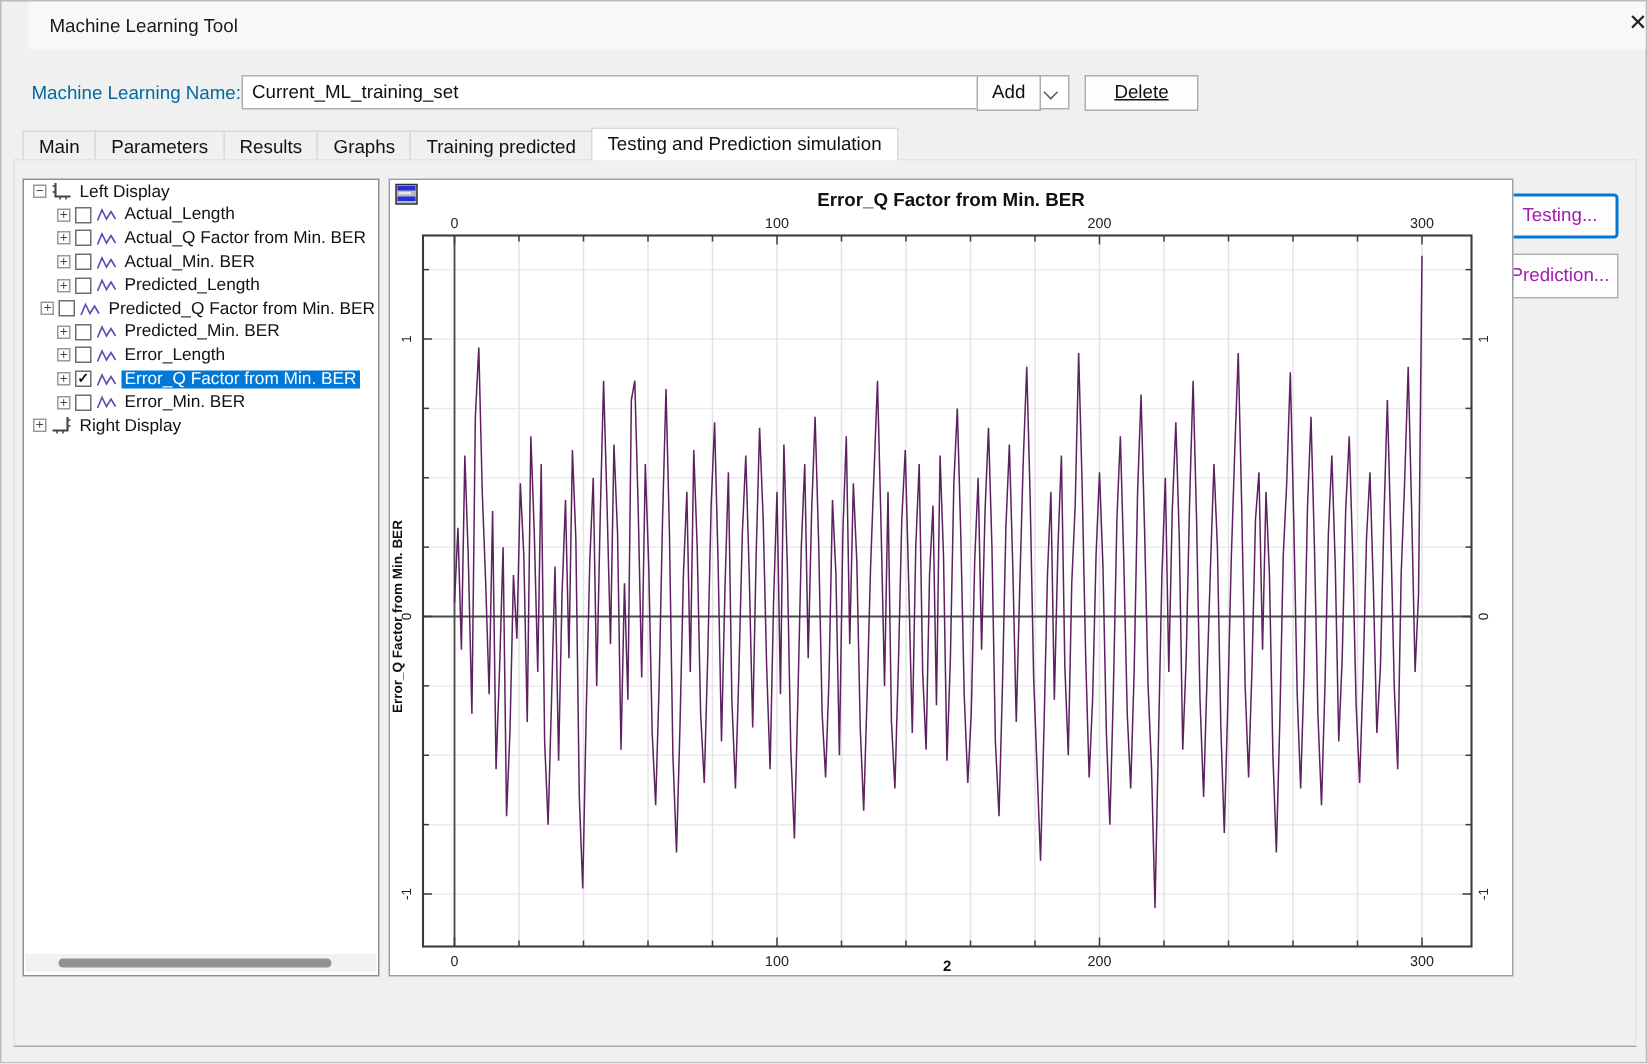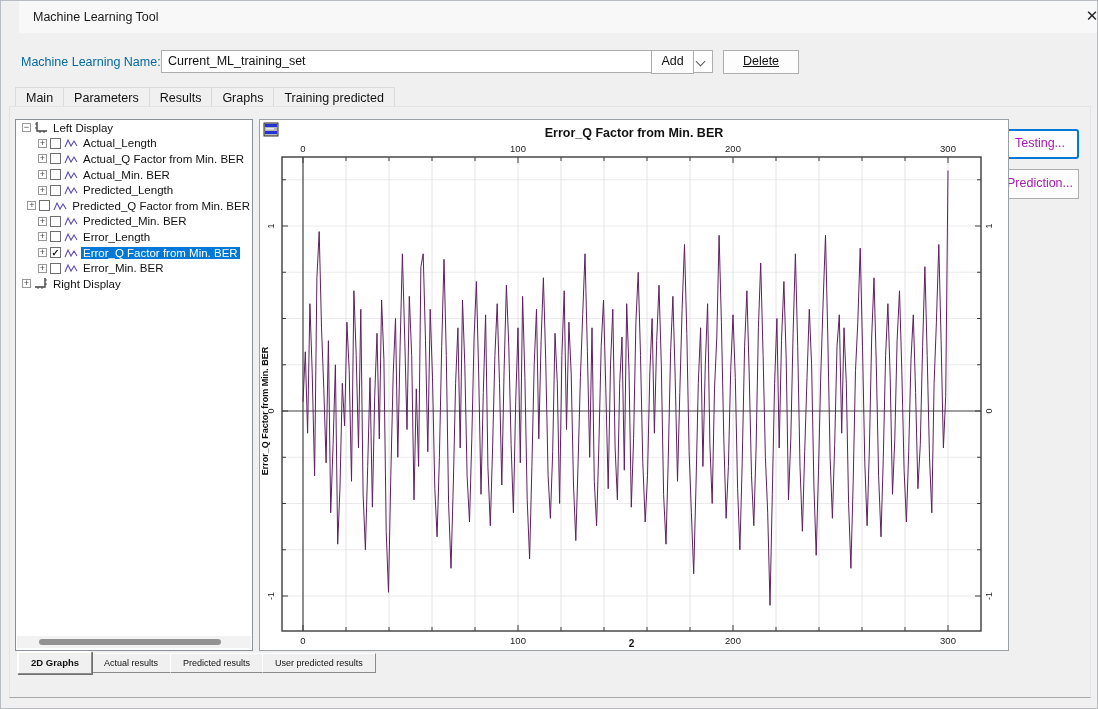--- a/index.html
+++ b/index.html
@@ -73,20 +73,21 @@
   </div>
   <div id="add-btn" class="cmd-btn">Add</div>
   <div id="delete-btn" class="cmd-btn">Delete</div>
 
   <div id="tabbar">
     <div class="tab">Main</div>
     <div class="tab">Parameters</div>
     <div class="tab">Results</div>
     <div class="tab">Graphs</div>
     <div class="tab">Training predicted</div>
+    <div class="tab active">Testing and Prediction simulation</div>
   </div>
   <div id="tabpage"></div>
 
   <div id="tree-panel">
     <div class="trow">
       <span class="indent1"></span>
       <span class="expander">−</span>
       <span class="glyph">
         <svg width="14" height="13">
             <path d="M3 1 V10 H13" fill="none" stroke="#444" stroke-width="1.4"></path>
@@ -320,21 +321,15 @@
         <line x1="715" y1="106" x2="721" y2="106" stroke="#3c3c3c" stroke-width="1"></line>
         <text x="14" y="106" text-anchor="middle" font-size="9" fill="#222" transform="rotate(-90 14 106)">1</text>
         <text x="732" y="106" text-anchor="middle" font-size="9" fill="#222" transform="rotate(-90 732 106)">1</text>
         <line x1="22" y1="59.75" x2="26" y2="59.75" stroke="#3c3c3c" stroke-width="1"></line>
         <line x1="717" y1="59.75" x2="721" y2="59.75" stroke="#3c3c3c" stroke-width="1"></line>
         <text x="8" y="291" text-anchor="middle" font-size="9" font-weight="bold" fill="#111" transform="rotate(-90 8 291)">Error_Q Factor from Min. BER</text>
         <text x="371.5" y="527" text-anchor="middle" font-size="10" font-weight="bold" fill="#111">2</text>
       </svg>
   </div>
 
-  <div id="bottom-tabs">
-    <div class="btab active">2D Graphs</div>
-    <div class="btab">Actual results</div>
-    <div class="btab">Predicted results</div>
-    <div class="btab">User predicted results</div>
-  </div>
 
   <div id="bottom-strip"></div>
 </div>
 
 </body></html>

